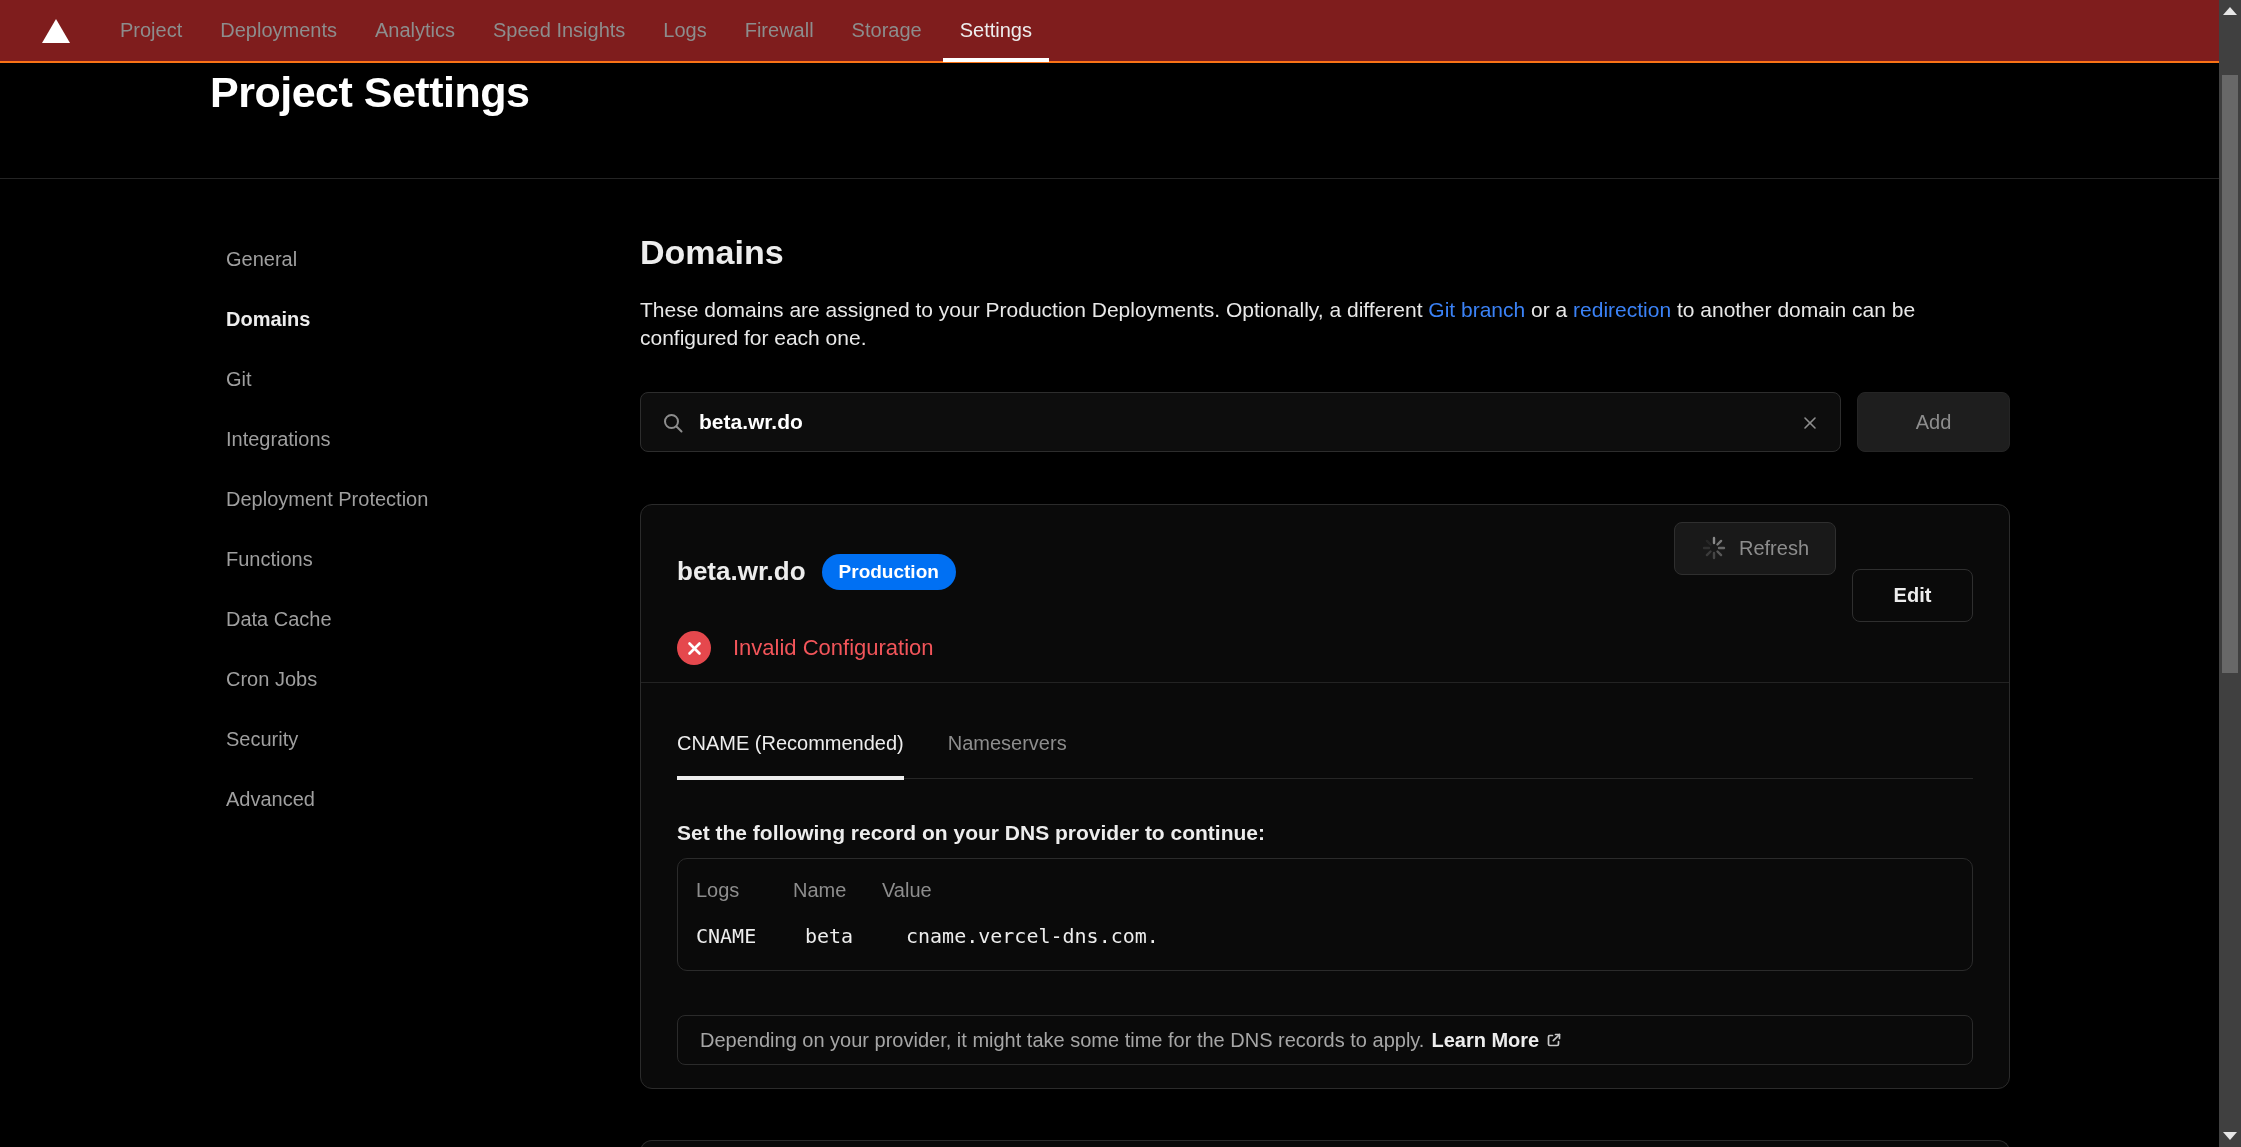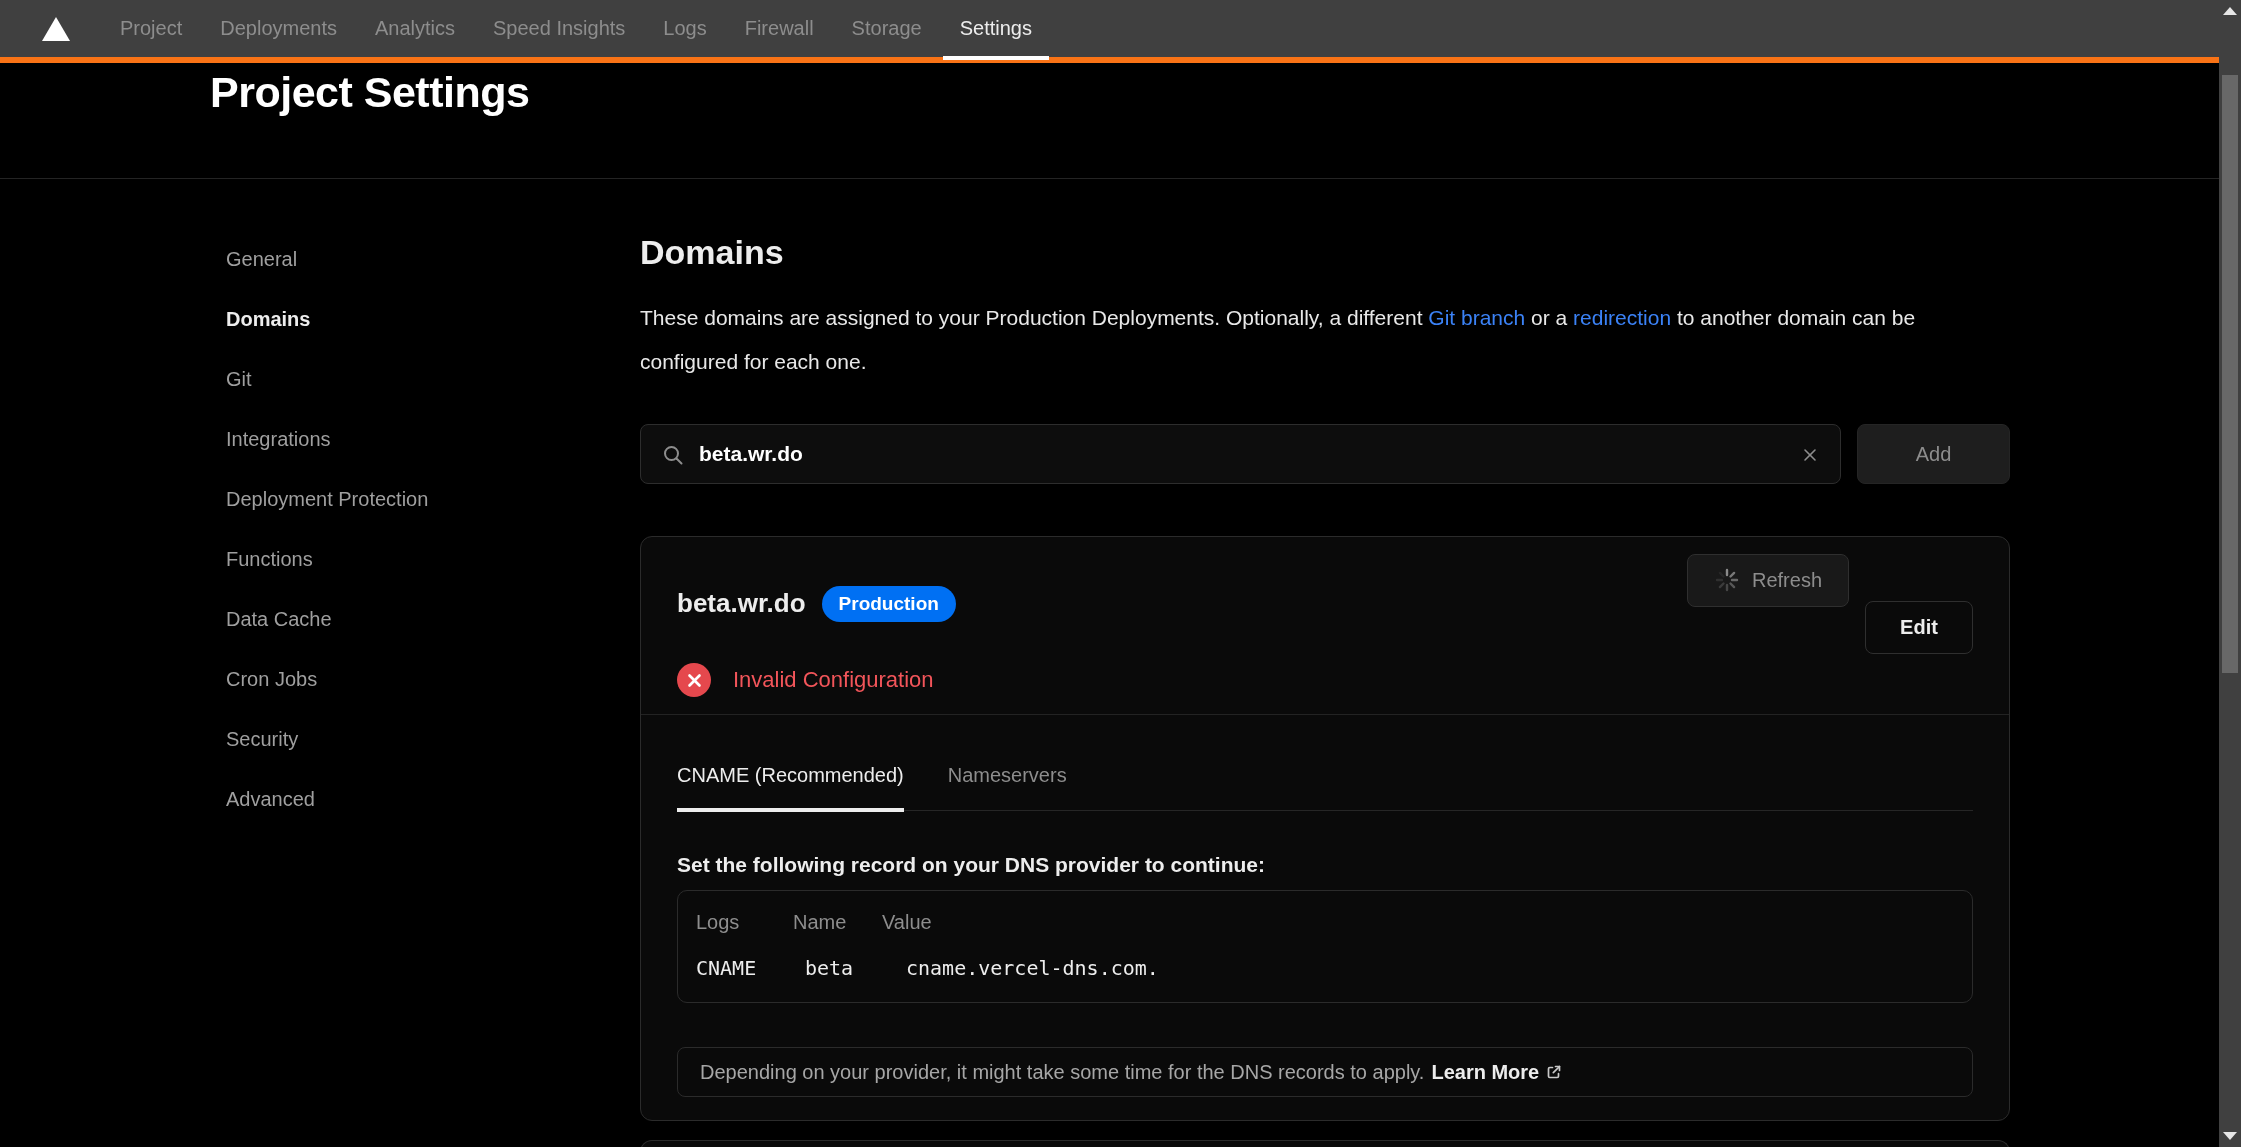--- a/index.html
+++ b/index.html
@@ -2,21 +2,21 @@
 <html><head>
 <meta charset="utf-8">
 <style>
   * { margin:0; padding:0; box-sizing:border-box; }
   html,body { width:2241px; height:1147px; background:#000; overflow:hidden;
               font-family:"Liberation Sans", sans-serif; }
   .page { position:relative; width:2241px; height:1147px; background:#000; }
 
   
   .topnav { position:absolute; top:0; left:0; width:2241px; height:63px;
-            background:#404040; border-bottom:6px solid #f97316;
+            background:#7f1d1d; border-bottom:2px solid #f97316;
             display:flex; align-items:center; padding-left:42px; gap:38px; }
   .logo-triangle { width:0; height:0; border-left:14px solid transparent;
                    border-right:14px solid transparent; border-bottom:24px solid #fff;
                    margin-right:12px; flex:none; }
   .nav-item { position:relative; height:63px; display:flex; align-items:center;
               font-size:20px; color:#8d8d8d; cursor:pointer; white-space:nowrap; }
   .nav-item.active { color:#ededed; font-weight:500; }
   .nav-underline { position:absolute; left:-17px; right:-17px; bottom:0; height:4px;
                    background:#fff; }
 
@@ -28,21 +28,21 @@
 
   
   .sidebar { position:absolute; left:226px; top:229px; width:370px; }
   .side-item { height:60px; display:flex; align-items:center; font-size:20px;
                color:#9f9f9f; cursor:pointer; }
   .side-item.active { color:#ededed; font-weight:700; }
 
   
   .main { position:absolute; left:640px; top:179px; width:1370px; }
   .section-title { margin-top:54px; font-size:34px; font-weight:700; color:#ededed; }
-  .desc { margin-top:24px; font-size:21px; line-height:44px; color:#e8e8e8; max-width:1345px; }
+  .desc { margin-top:24px; font-size:21px; line-height:28px; color:#e8e8e8; max-width:1345px; }
   .desc a { color:#3b82f6; text-decoration:none; cursor:pointer; }
 
   .search-row { margin-top:40px; display:flex; gap:16px; height:60px; }
   .search-box { position:relative; width:1201px; height:60px; background:#0d0d0d;
                 border:1px solid #2d2d2d; border-radius:8px; display:flex; align-items:center; }
   .search-icon { position:absolute; left:20px; top:18px; }
   .search-input { flex:1; height:100%; background:transparent; border:none; outline:none;
                   color:#fff; font-size:21px; font-weight:600; padding:0 60px 0 58px;
                   font-family:"Liberation Sans", sans-serif; }
   .clear-icon { position:absolute; right:20px; top:20px; cursor:pointer; }
@@ -55,21 +55,21 @@
                  border:1px solid #2b2b2b; border-radius:12px; overflow:hidden; }
   .card-top { height:178px; padding:40px 36px 0; border-bottom:1px solid #232323; }
   .domain-row { display:flex; align-items:center; height:53px; }
   .domain-name { font-size:26px; font-weight:600; color:#ededed; }
   .env-badge { margin-left:16px; background:#0070f3; color:#fff; font-size:19px;
                font-weight:600; padding:7px 17px; border-radius:999px; }
   .actions { margin-left:auto; display:flex; gap:16px; }
   .refresh-btn { height:53px; padding:0 26px; background:#191919; border:1px solid #2f2f2f;
                  border-radius:8px; color:#8d8d8d; font-size:20px; display:flex;
                  align-items:center; gap:12px; cursor:pointer; }
-  .edit-btn { height:53px; width:108px; background:transparent; border:1px solid #2f2f2f;
+  .edit-btn { height:53px; width:121px; background:transparent; border:1px solid #2f2f2f;
               border-radius:8px; color:#ededed; font-size:20px; font-weight:600;
               display:flex; align-items:center; justify-content:center; cursor:pointer;margin-top:47px; }
   .status-row { margin-top:33px; display:flex; align-items:center; gap:22px; }
   .status-icon { width:34px; height:34px; border-radius:50%; background:#e5484d;
                  display:flex; align-items:center; justify-content:center; flex:none; }
   .status-text { font-size:22px; color:#f2555a; }
 
   .card-body { padding:0 36px; }
   .tabs { margin-top:49px; display:flex; gap:44px; border-bottom:1px solid #262626; }
   .tab { position:relative; font-size:20px; color:#8d8d8d; padding-bottom:23px; cursor:pointer; }

